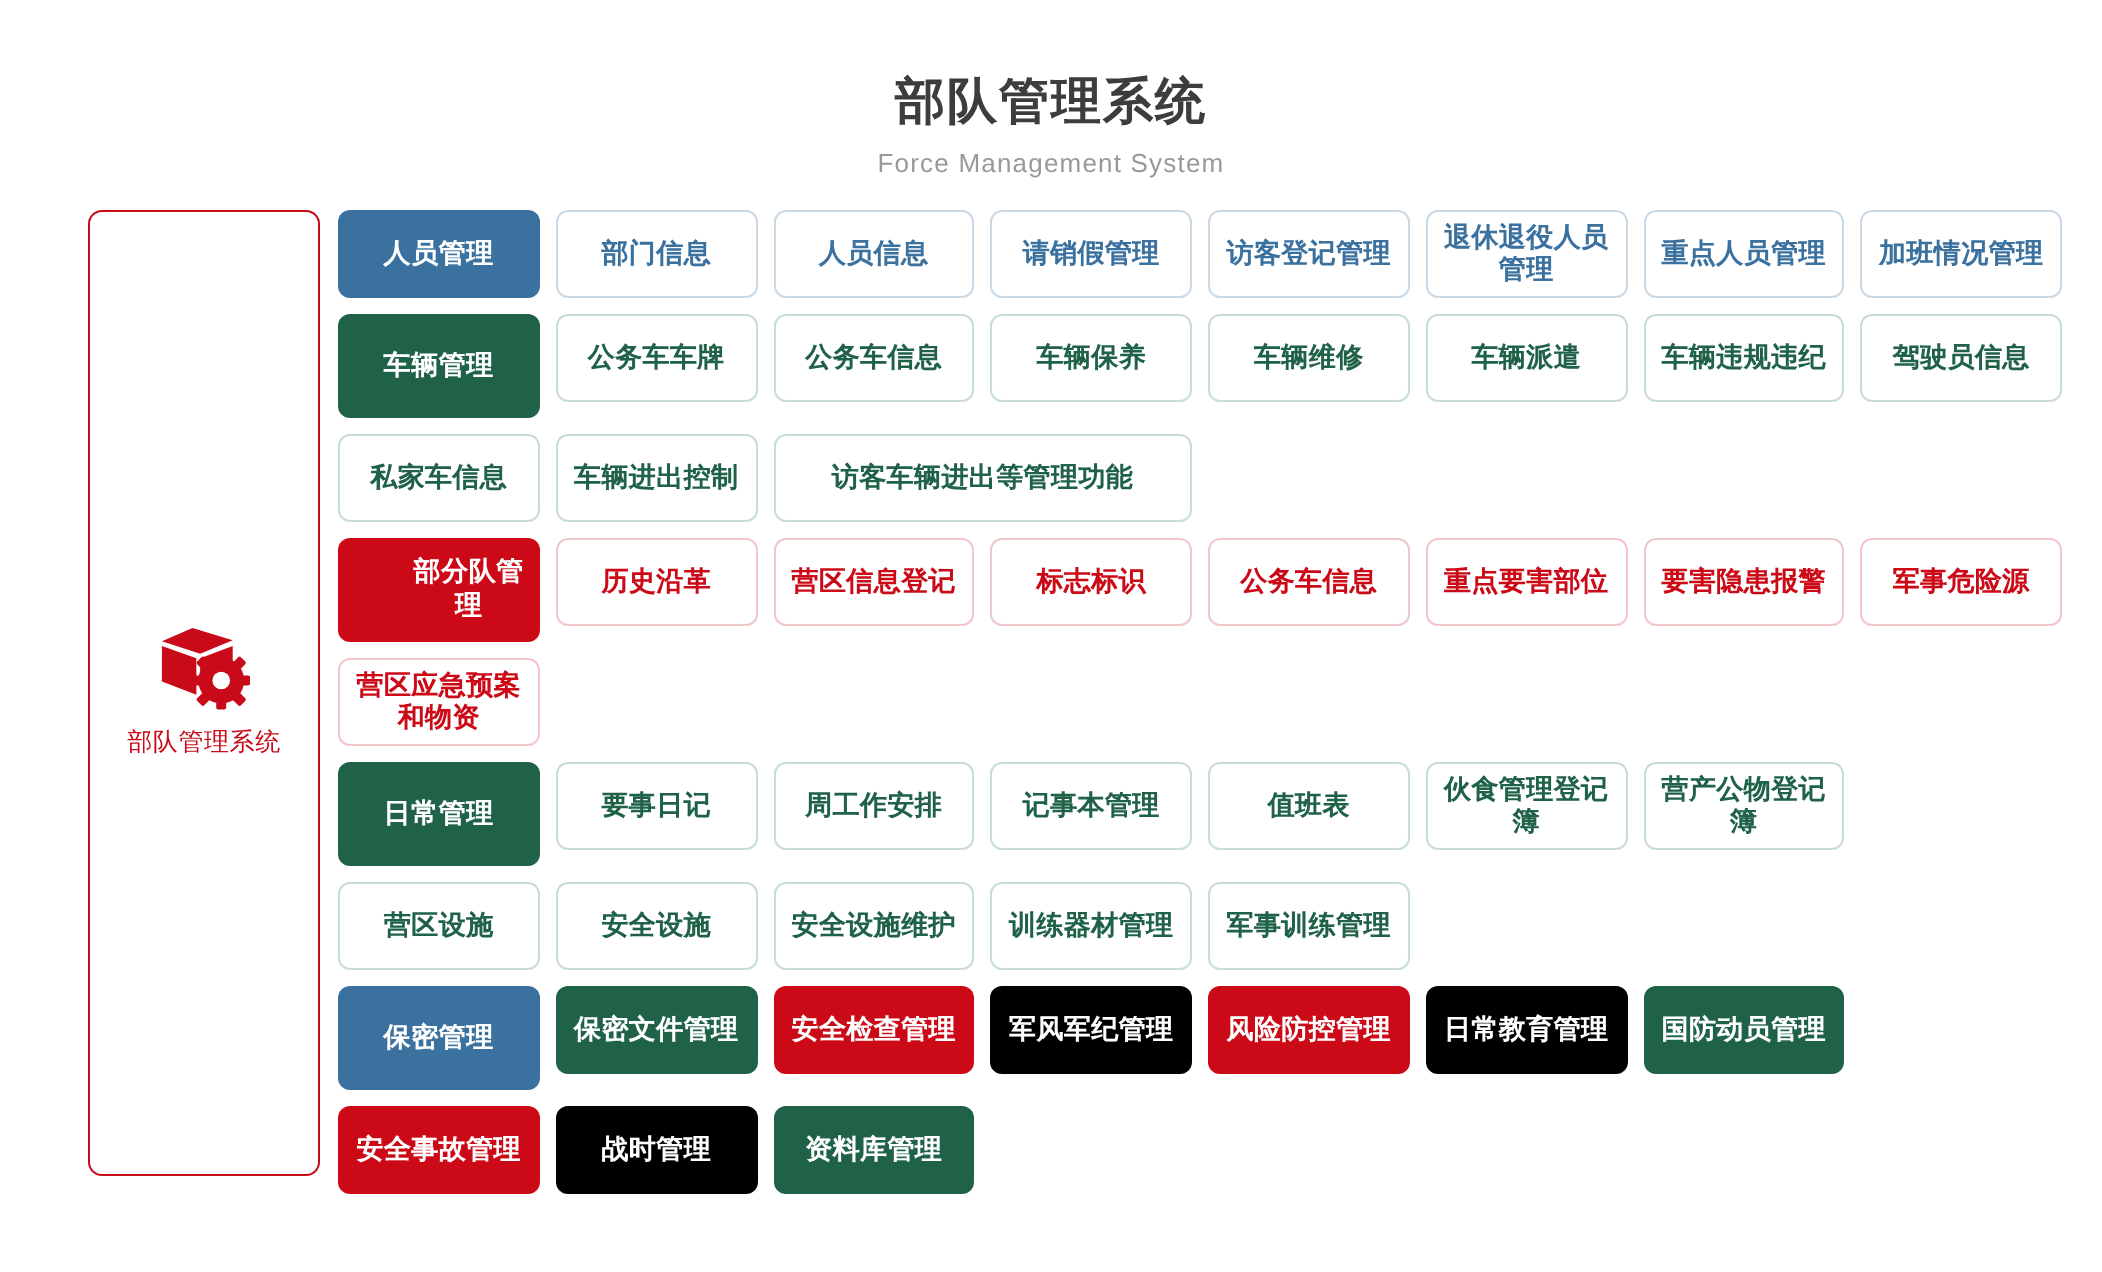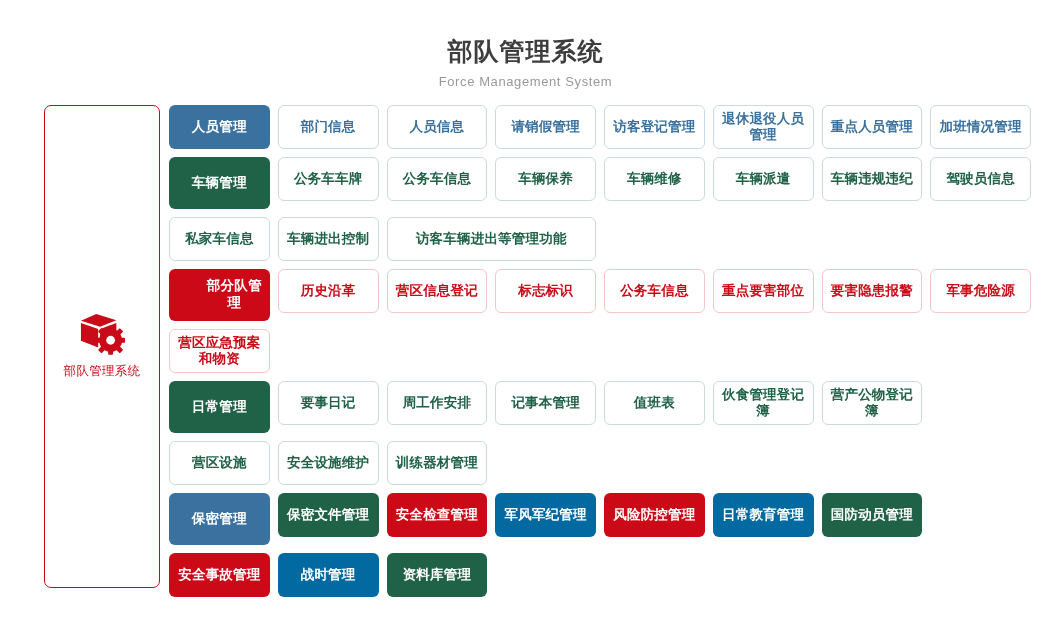--- a/index.html
+++ b/index.html
@@ -126,21 +126,21 @@
     padding: 4px 3px;
     box-sizing: border-box;
     letter-spacing: 0.2px;
   }
   .item.blue  { color: #3a719e; border-color: #c9d9e6; }
   .item.green { color: #1f6248; border-color: #c8ddd3; font-family: Liberation Serif, serif; }
   .item.red   { color: #cc0a17; border-color: #f3c6ca; }
 
   
   .item.filled { border: none; color: #ffffff; }
-  .item.filled.blue  { background: #0369a1; }
+  .item.filled.blue  { background: #000000; }
   .item.filled.green { background: #1f6248; }
   .item.filled.red   { background: #cc0a17; }
 
   .span2 { grid-column: span 2; }
   .start1 { grid-column-start: 1; }
 </style>
 </head>
 <body>
 
 <div class="page">
@@ -214,22 +214,24 @@
         </div>
         <div class="cat-row">
           <div class="cat-label green" style="grid-row: span 2;">日常管理</div>
           <div class="item green">要事日记</div>
           <div class="item green">周工作安排</div>
           <div class="item green">记事本管理</div>
           <div class="item green">值班表</div>
           <div class="item green">伙食管理登记簿</div>
           <div class="item green">营产公物登记簿</div>
           <div class="item green start1">营区设施</div>
+          <div class="item green">安全设施</div>
           <div class="item green">安全设施维护</div>
           <div class="item green">训练器材管理</div>
+          <div class="item green">军事训练管理</div>
         </div>
         <div class="cat-row">
           <div class="cat-label blue" style="grid-row: span 2;">保密管理</div>
           <div class="item green filled">保密文件管理</div>
           <div class="item red filled">安全检查管理</div>
           <div class="item blue filled">军风军纪管理</div>
           <div class="item red filled">风险防控管理</div>
           <div class="item blue filled">日常教育管理</div>
           <div class="item green filled">国防动员管理</div>
           <div class="item red filled start1">安全事故管理</div>

